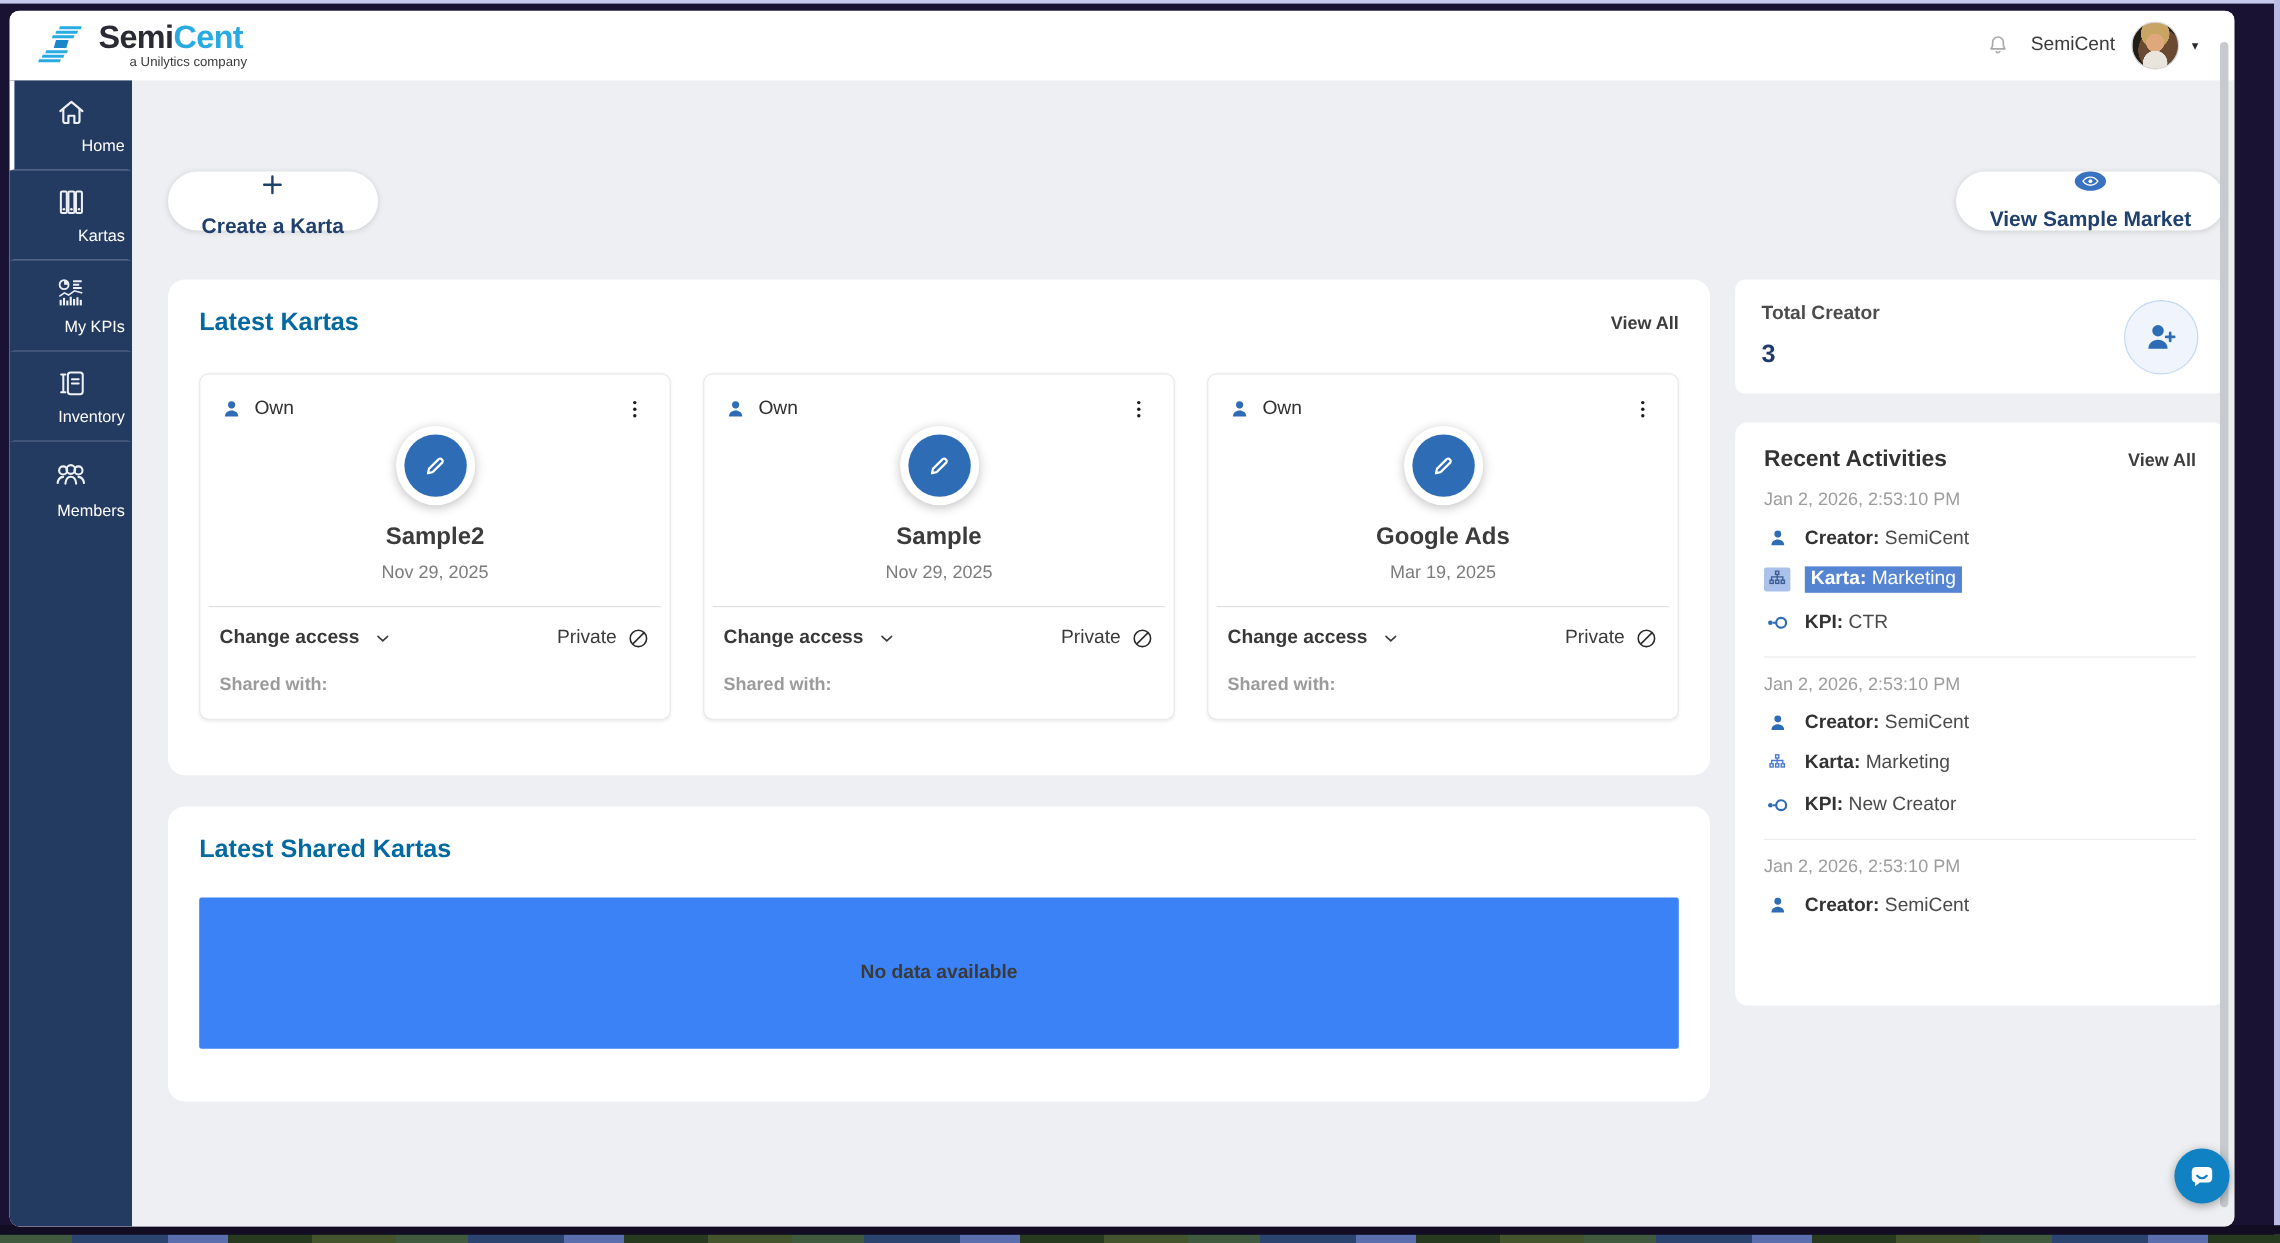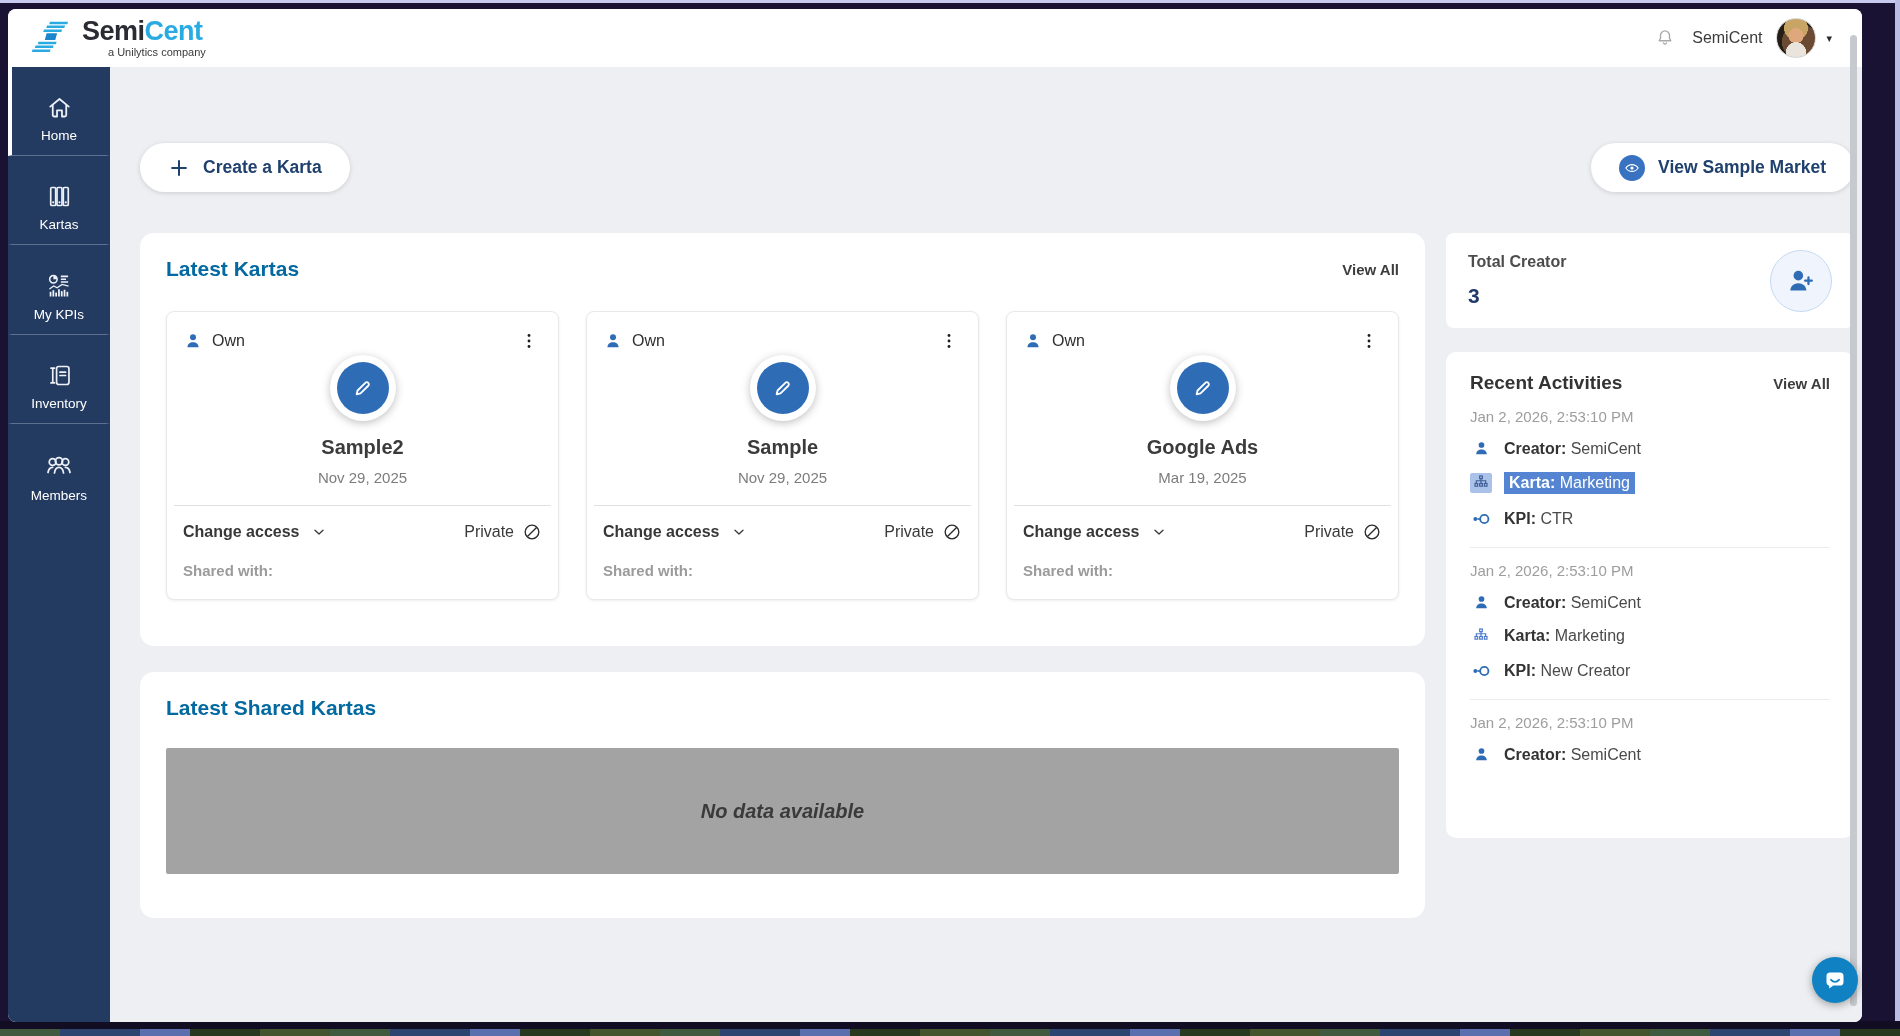--- a/index.html
+++ b/index.html
@@ -40,33 +40,33 @@
       radial-gradient(circle at 50% 88%, #e9e5dc 0 26%, rgba(0,0,0,0) 27%),
       radial-gradient(circle at 50% 44%, #dfa87c 0 26%, rgba(0,0,0,0) 27%),
       radial-gradient(circle at 50% 24%, #c8a565 0 34%, rgba(0,0,0,0) 35%),
       radial-gradient(circle at 60% 60%, #6b4a33 0 55%, #241d15 56%);
     border:1px solid #d8d8d8; }
   .caret-down { font-size:11px; color:#2b2b2b; margin-left:-4px; }
 
   
   .app-body { flex:1; display:flex; min-height:0; }
   .sidebar { width:102px; flex:none; background:#243b61; display:flex; flex-direction:column; }
-  .side-item { color:#f2f4f8; text-align:center; padding:27px 2px 12px;
+  .side-item { color:#f2f4f8; text-align:right; padding:13px 2px 12px;
     border-bottom:1px solid rgba(205,214,233,0.35); cursor:pointer; border-left:4px solid transparent; border-right:4px solid transparent; }
   .side-item.active { border-left:4px solid #ffffff; }
   .side-item .icn { display:flex; justify-content:center; color:#eef1f7; }
   .side-label { display:block; font-size:13.5px; margin-top:7px; color:#ffffff; }
 
   .content { flex:1; background:#edeff2; padding:76px 8px 0 30px; overflow:hidden; position:relative; }
 
   
   .toolbar { width:1714px; display:flex; justify-content:space-between; align-items:center; }
   .pill-btn { height:49px; border-radius:25px; background:#fff; border:none; cursor:pointer;
     box-shadow:0 1px 5px rgba(0,0,0,0.14); display:flex; align-items:center; gap:13px; padding:0 28px;
-    font-family:inherit; font-size:17.5px; font-weight:bold; color:#20406e; }
+    font-family:inherit; font-size:17.5px; font-weight:bold; color:#20406e;flex-direction:column; }
   .eye-badge { width:26px; height:26px; border-radius:50%; background:#3a72c2;
     display:flex; align-items:center; justify-content:center; }
 
   
   .main-row { width:1714px; display:flex; gap:21px; margin-top:41px; align-items:flex-start; }
   .left-col { width:1285px; flex:none; }
   .right-col { width:408px; flex:none; display:flex; flex-direction:column; }
 
   .panel { background:#fff; border-radius:14px; padding:24px 26px 46px; }
   .panel-head { display:flex; justify-content:space-between; align-items:center; }
@@ -87,22 +87,22 @@
     display:flex; align-items:center; justify-content:center; }
   .kc-title { text-align:center; font-size:20px; font-weight:bold; color:#3b3b3b; margin-top:15px; }
   .kc-date { text-align:center; font-size:15px; color:#7c7c7c; margin-top:10px; }
   .kc-divider { border-top:1px solid #e1e1e1; margin:19px -9px 0; }
   .kc-access-row { display:flex; justify-content:space-between; align-items:center; margin-top:16px; }
   .kc-change { display:flex; align-items:center; gap:11px; font-size:16px; font-weight:bold; color:#383838; cursor:pointer; }
   .kc-private { display:flex; align-items:center; gap:8px; font-size:16px; color:#3a3a3a; }
   .kc-shared { font-size:15px; font-weight:bold; color:#9b9b9b; margin-top:20px; }
 
   .shared-panel { margin-top:26px; padding-bottom:44px; }
-  .empty-box { margin-top:28px; height:126px; background:#a3a3a3; border-radius:2px;
-    display:flex; align-items:center; justify-content:center; font-size:20px; font-weight:bold; color:#3a3a3a;font-style:italic; }
+  .empty-box { margin-top:28px; height:126px; background:#3b82f6; border-radius:2px;
+    display:flex; align-items:center; justify-content:center; font-size:16px; font-weight:bold; color:#3a3a3a; }
 
   
   .stat-card { background:#fff; border-radius:8px; height:95px; padding:16px 22px; margin-bottom:5px;
     display:flex; justify-content:space-between; align-items:center; }
   .stat-label { font-size:16px; font-weight:bold; color:#4c4c4c; }
   .stat-value { font-size:21px; font-weight:bold; color:#1f3a68; margin-top:13px; }
   .stat-icon { width:62px; height:62px; border-radius:50%; background:#f0f5fd; border:1px solid #c4d9f2;
     display:flex; align-items:center; justify-content:center; color:#2e6cb5; }
 
   

